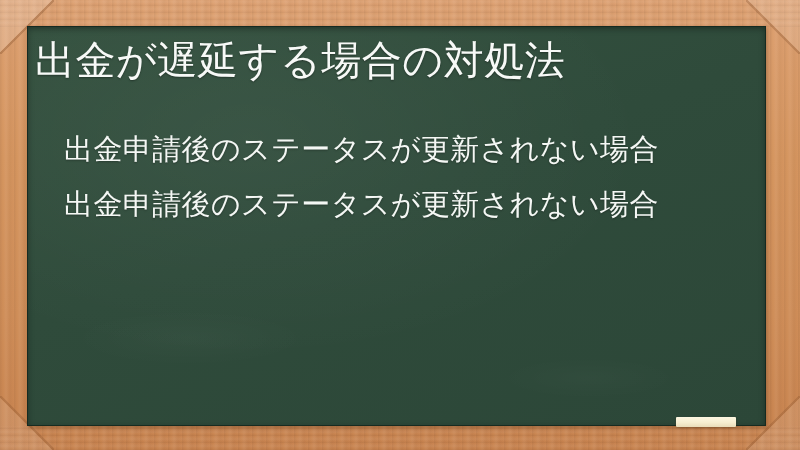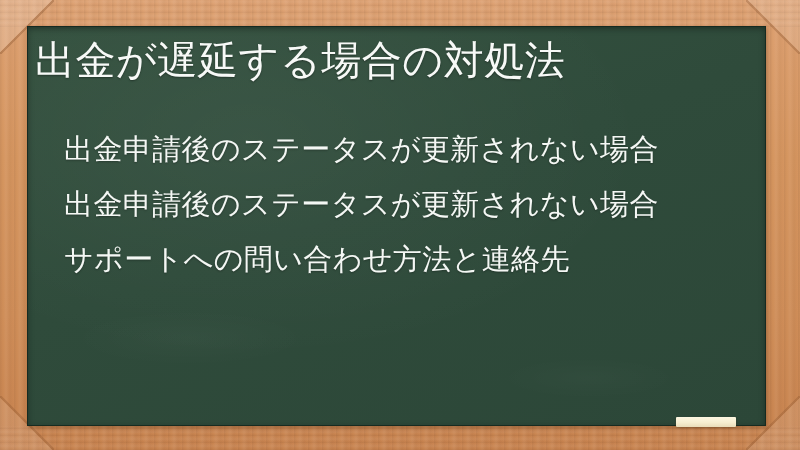--- a/index.html
+++ b/index.html
@@ -153,21 +153,20 @@
   <div class="board">
     <div class="dust"></div>
 
     <div class="board-content">
 
       <div class="title">出金が遅延する場合の対処法</div>
 
       <ul class="bullets">
         <li class="bullet-item">出金申請後のステータスが更新されない場合</li>
         <li class="bullet-item">出金申請後のステータスが更新されない場合</li>
-        <li class="bullet-item">サポートへの問い合わせ方法と連絡先</li>
       </ul>
 
     </div>
   </div>
 
   <div class="chalk"></div>
 
 </div>
 
 </body></html>

